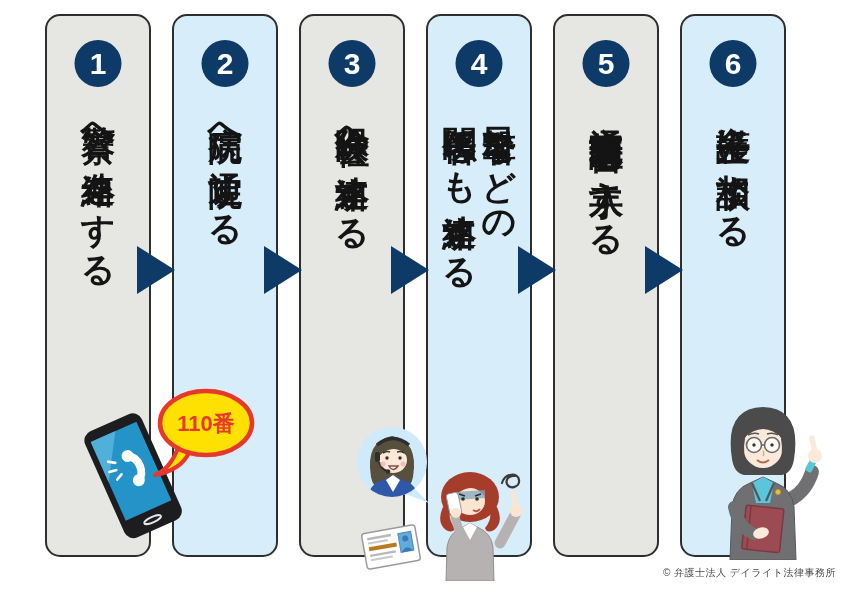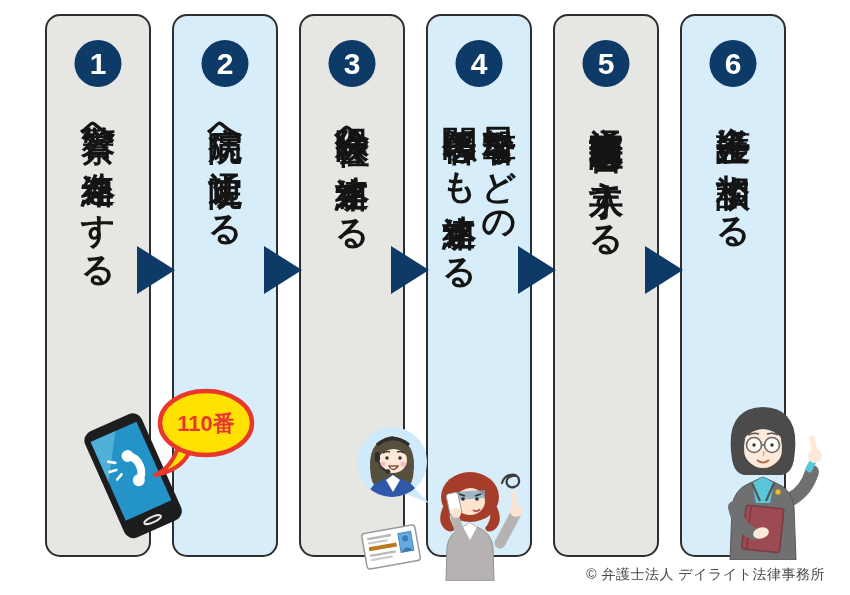--- a/index.html
+++ b/index.html
@@ -12,21 +12,21 @@
   .badge{position:absolute;top:24px;left:50%;transform:translateX(-50%);
          width:47px;height:47px;border-radius:50%;background:#0d3a67;
          display:flex;align-items:center;justify-content:center;}
   .badge span{color:#fff;font-weight:bold;font-size:30px;line-height:1;}
   .label-wrap{position:absolute;top:84px;left:0;width:100%;display:flex;justify-content:center;}
   .label{writing-mode:vertical-rl;text-orientation:upright;white-space:pre-line;
          font-weight:bold;font-size:34px;line-height:1.16;letter-spacing:2px;color:#141414;}
   .arrow{position:absolute;top:246px;width:38px;height:48px;background:#0d3a67;
          clip-path:polygon(0 0,100% 50%,0 100%);z-index:6;}
   .illus{position:absolute;z-index:7;}
-  .copyright{position:absolute;top:566px;right:25px;font-size:14px;color:#4a4a4a;
+  .copyright{position:absolute;top:566px;right:14px;font-size:10px;color:#4a4a4a;
              letter-spacing:0.5px;z-index:8;}
 </style>
 </head>
 <body>
 
 <div class="canvas">
 
   <div class="col gray" style="left:45px">
     <div class="badge">
         <span>1</span>

